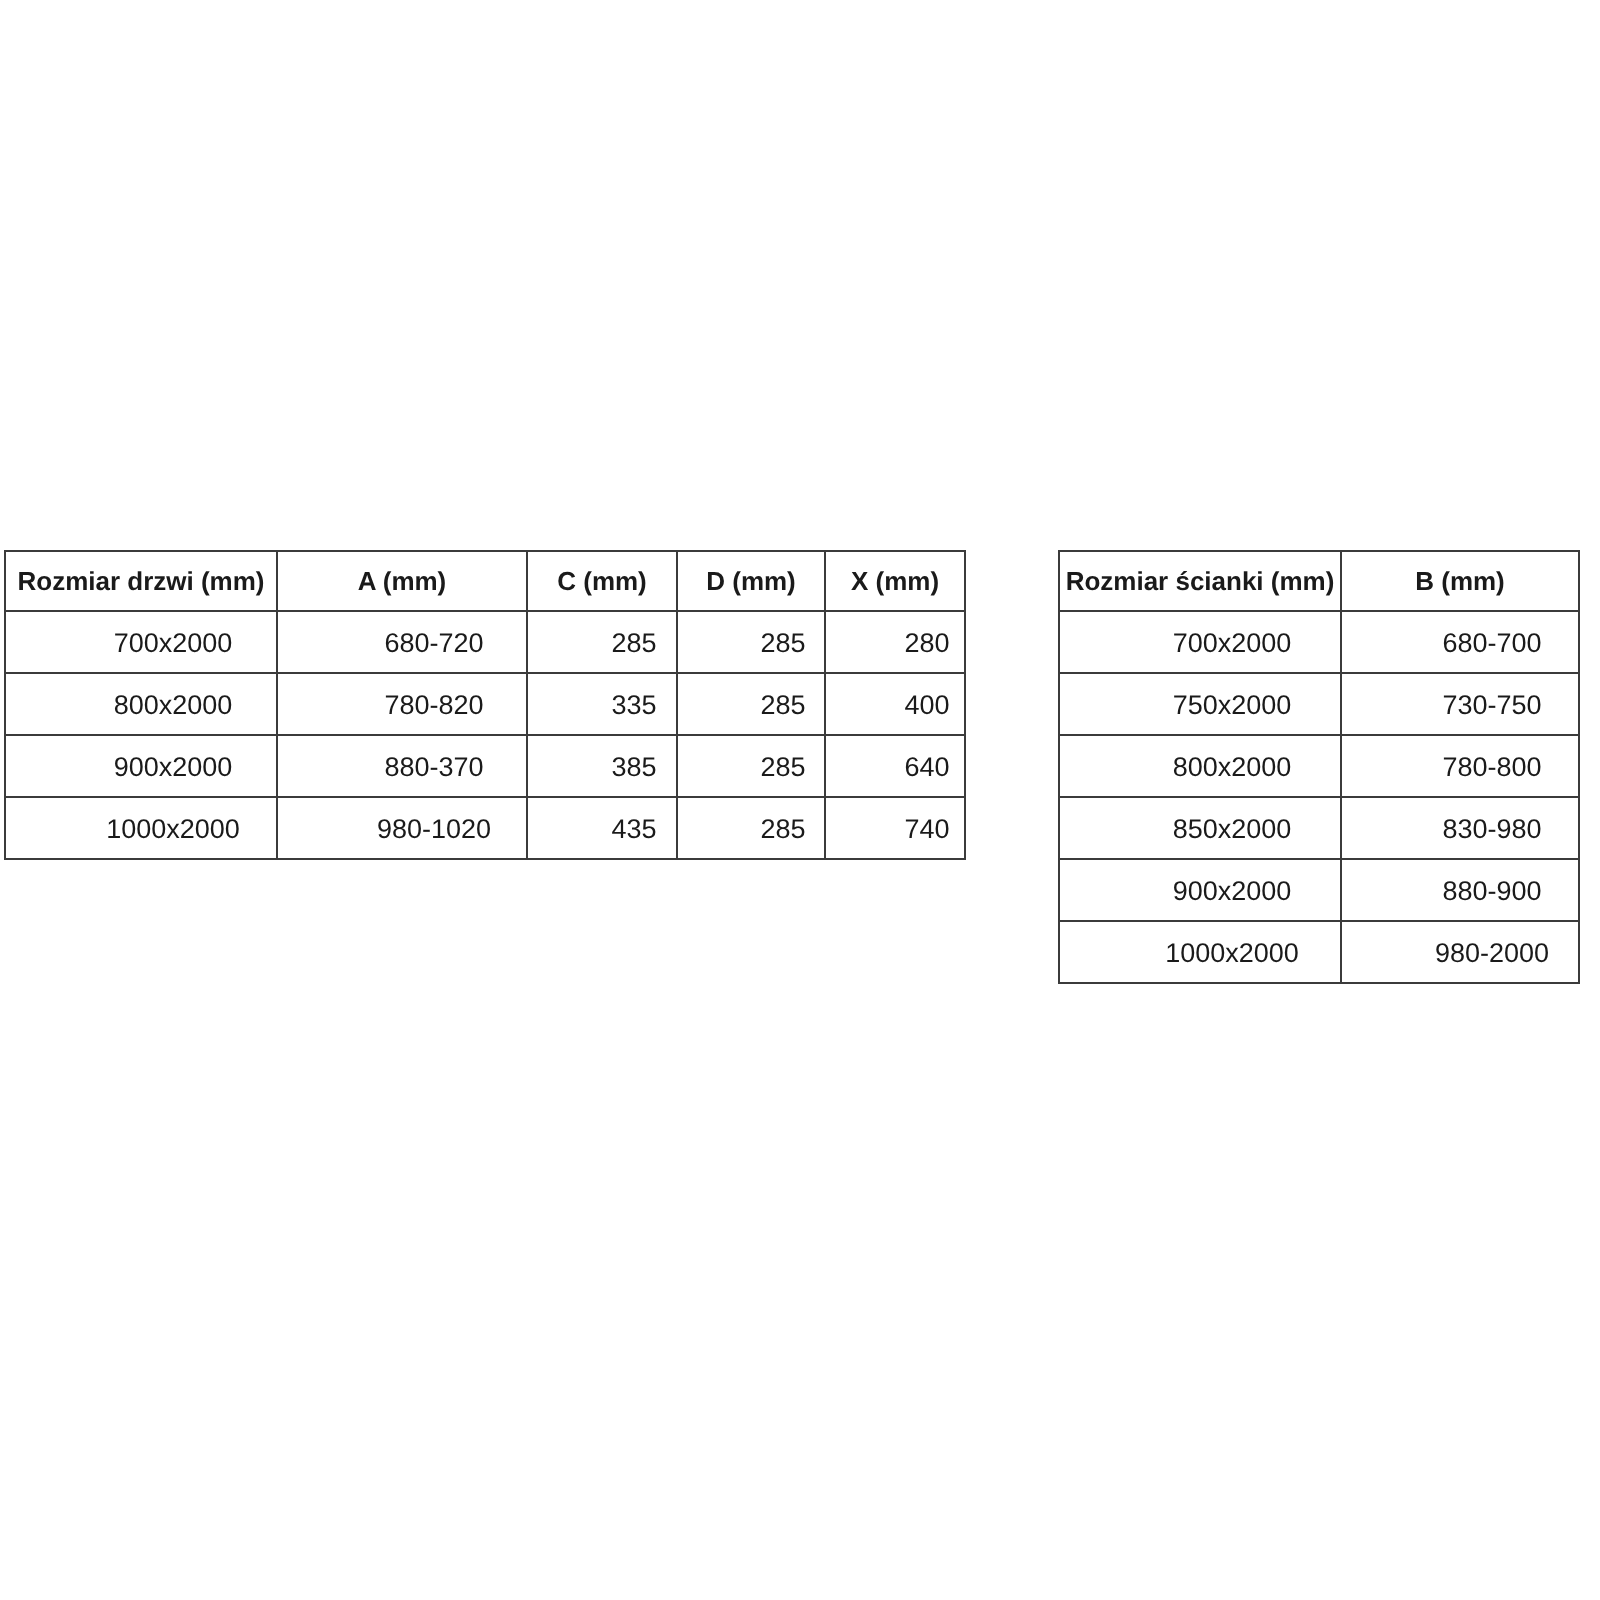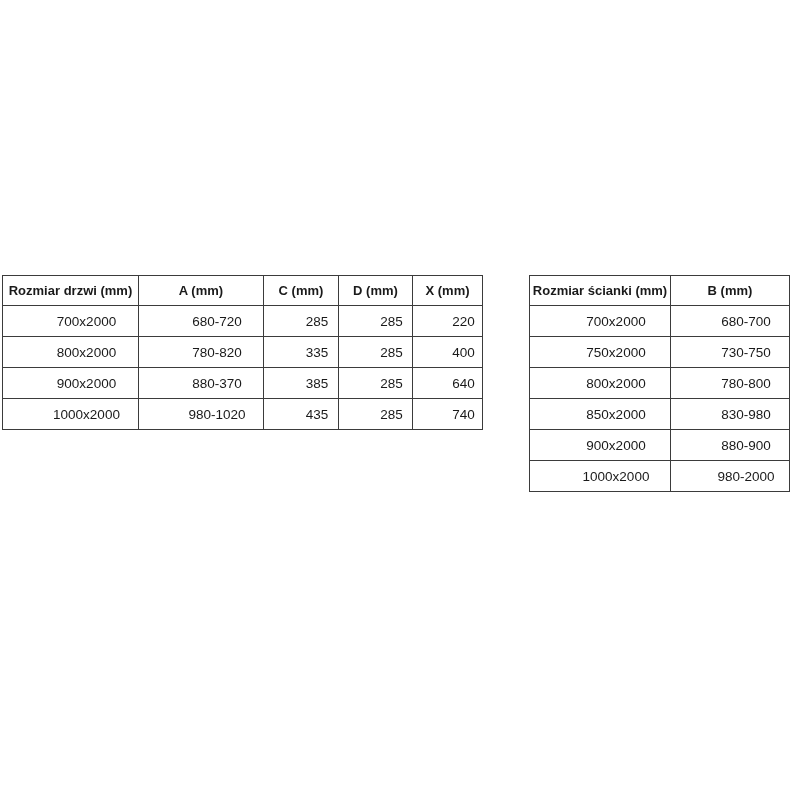--- a/index.html
+++ b/index.html
@@ -71,21 +71,21 @@
         <th>D (mm)</th>
         <th>X (mm)</th>
       </tr>
     </thead>
     <tbody>
       <tr>
         <td>700x2000</td>
         <td>680-720</td>
         <td>285</td>
         <td>285</td>
-        <td>220</td>
+        <td>280</td>
       </tr>
       <tr>
         <td>800x2000</td>
         <td>780-820</td>
         <td>335</td>
         <td>285</td>
         <td>400</td>
       </tr>
       <tr>
         <td>900x2000</td>

